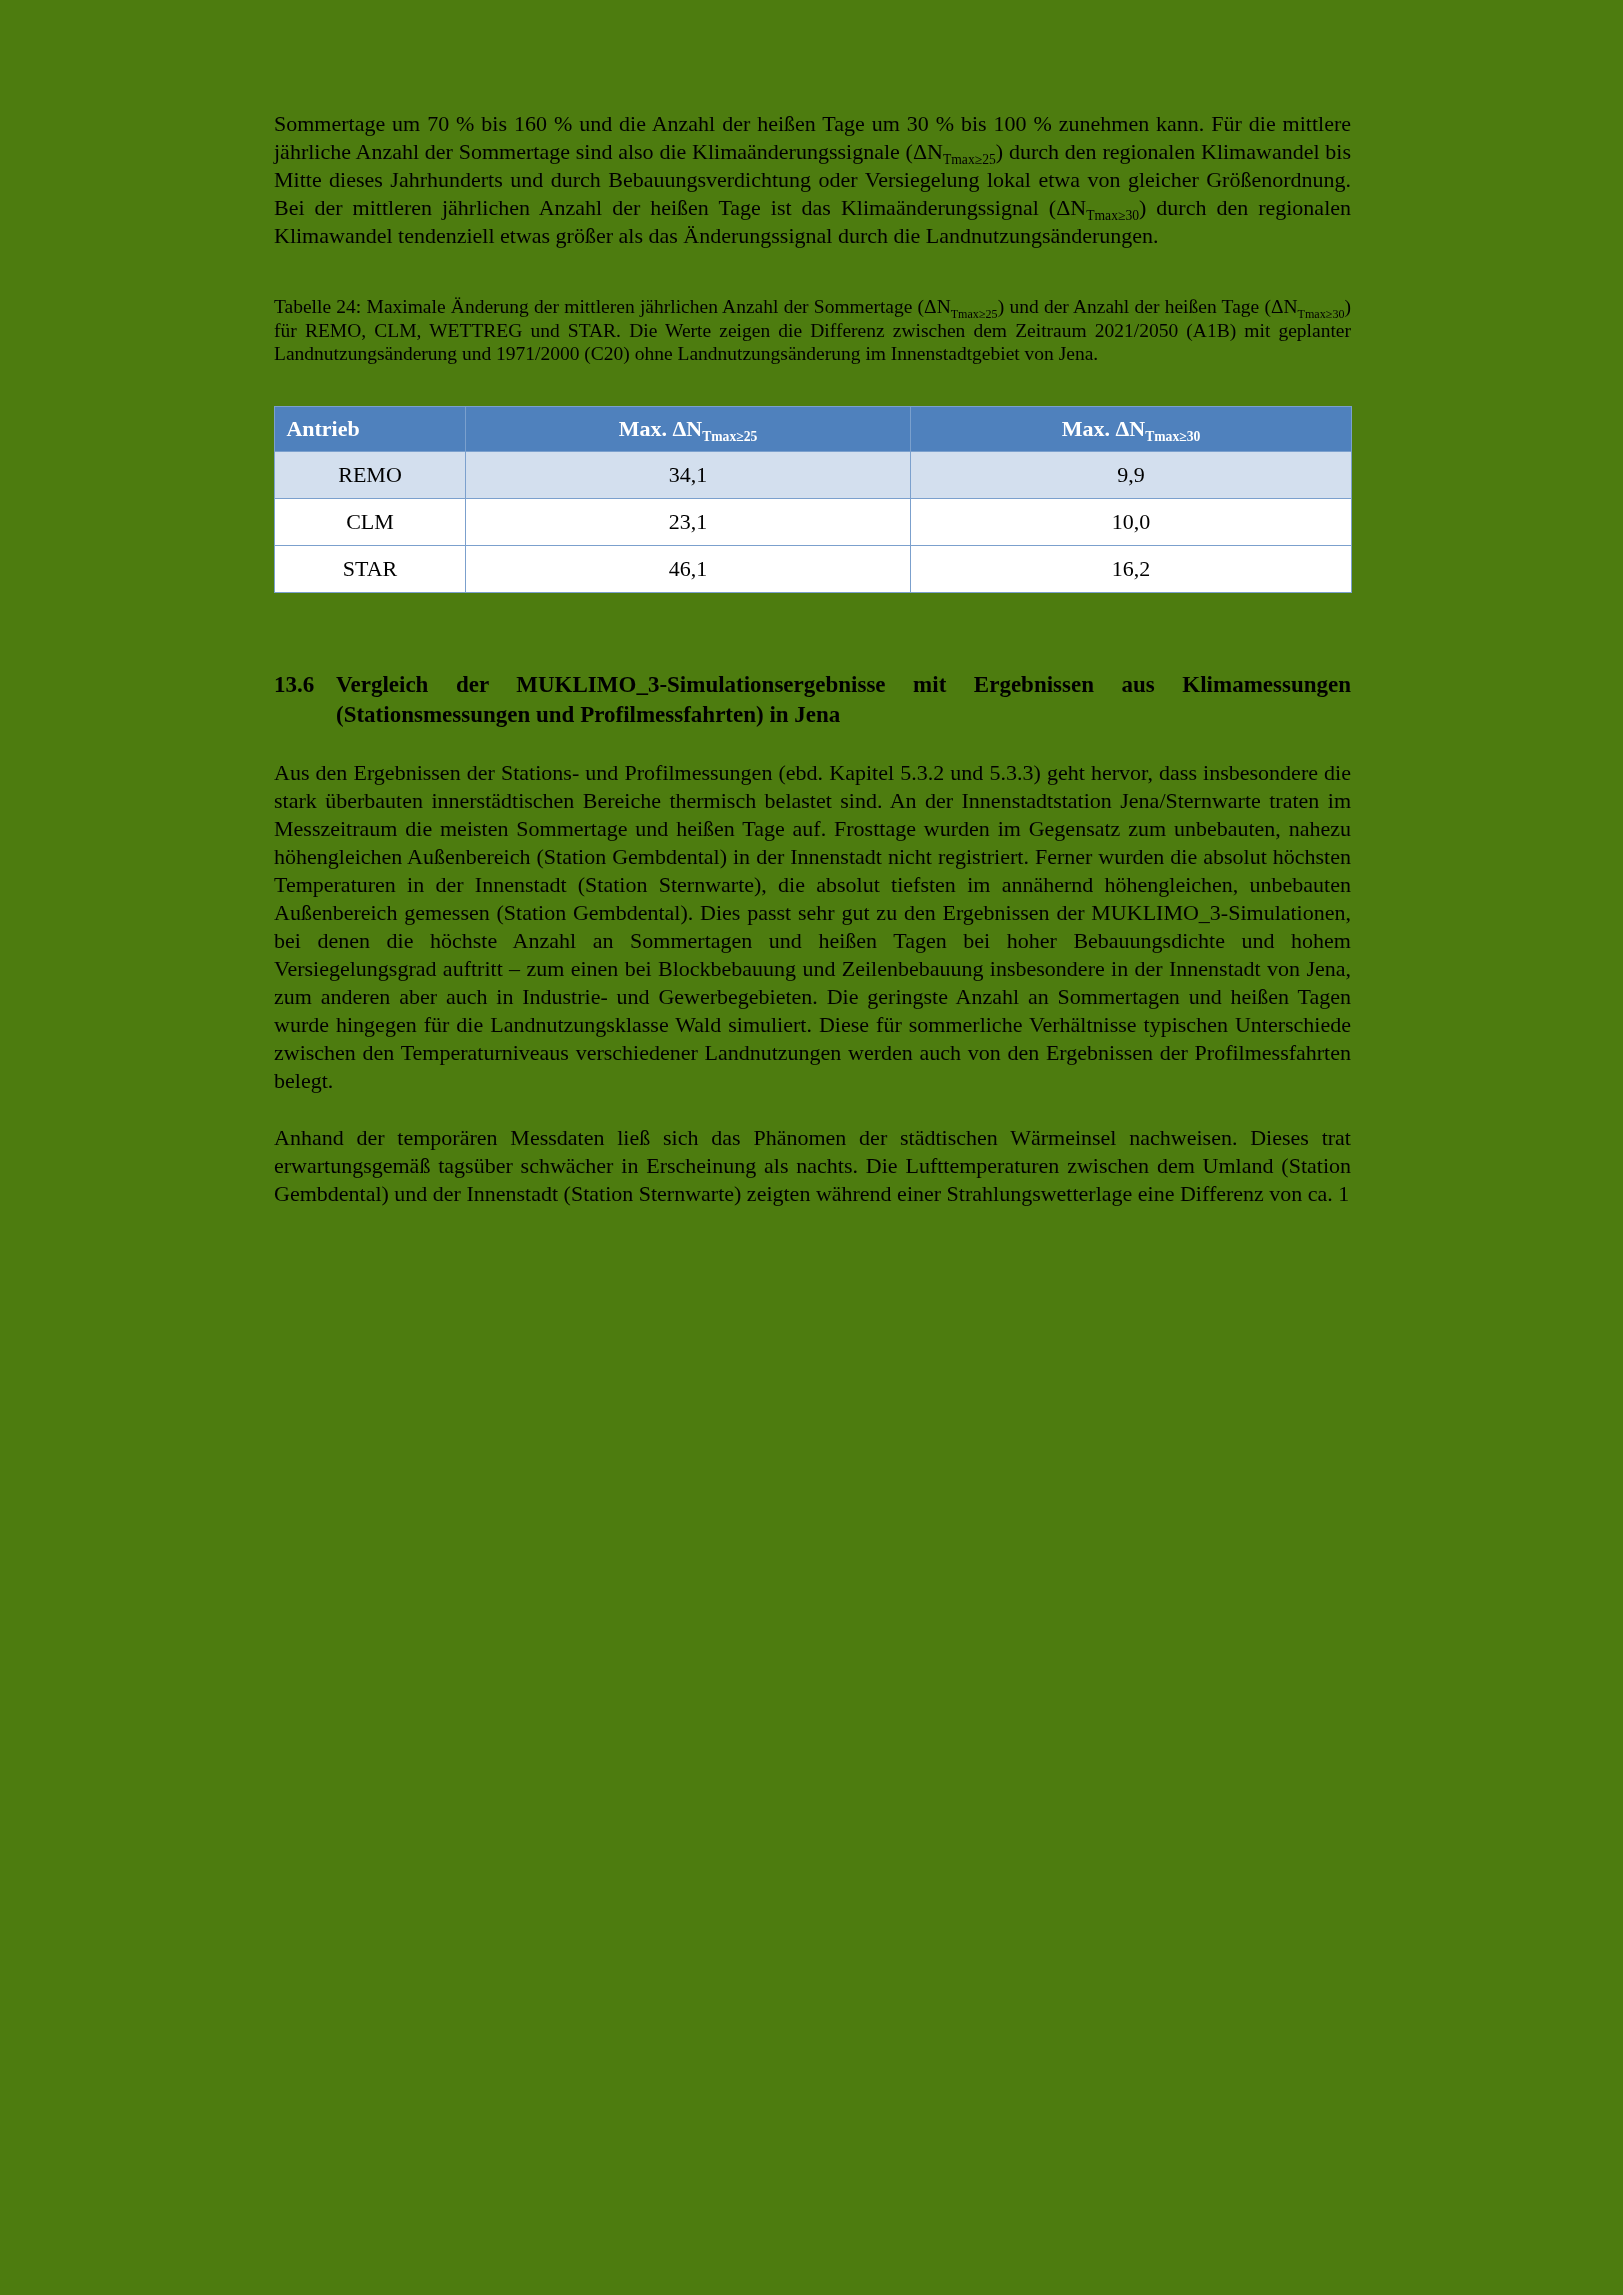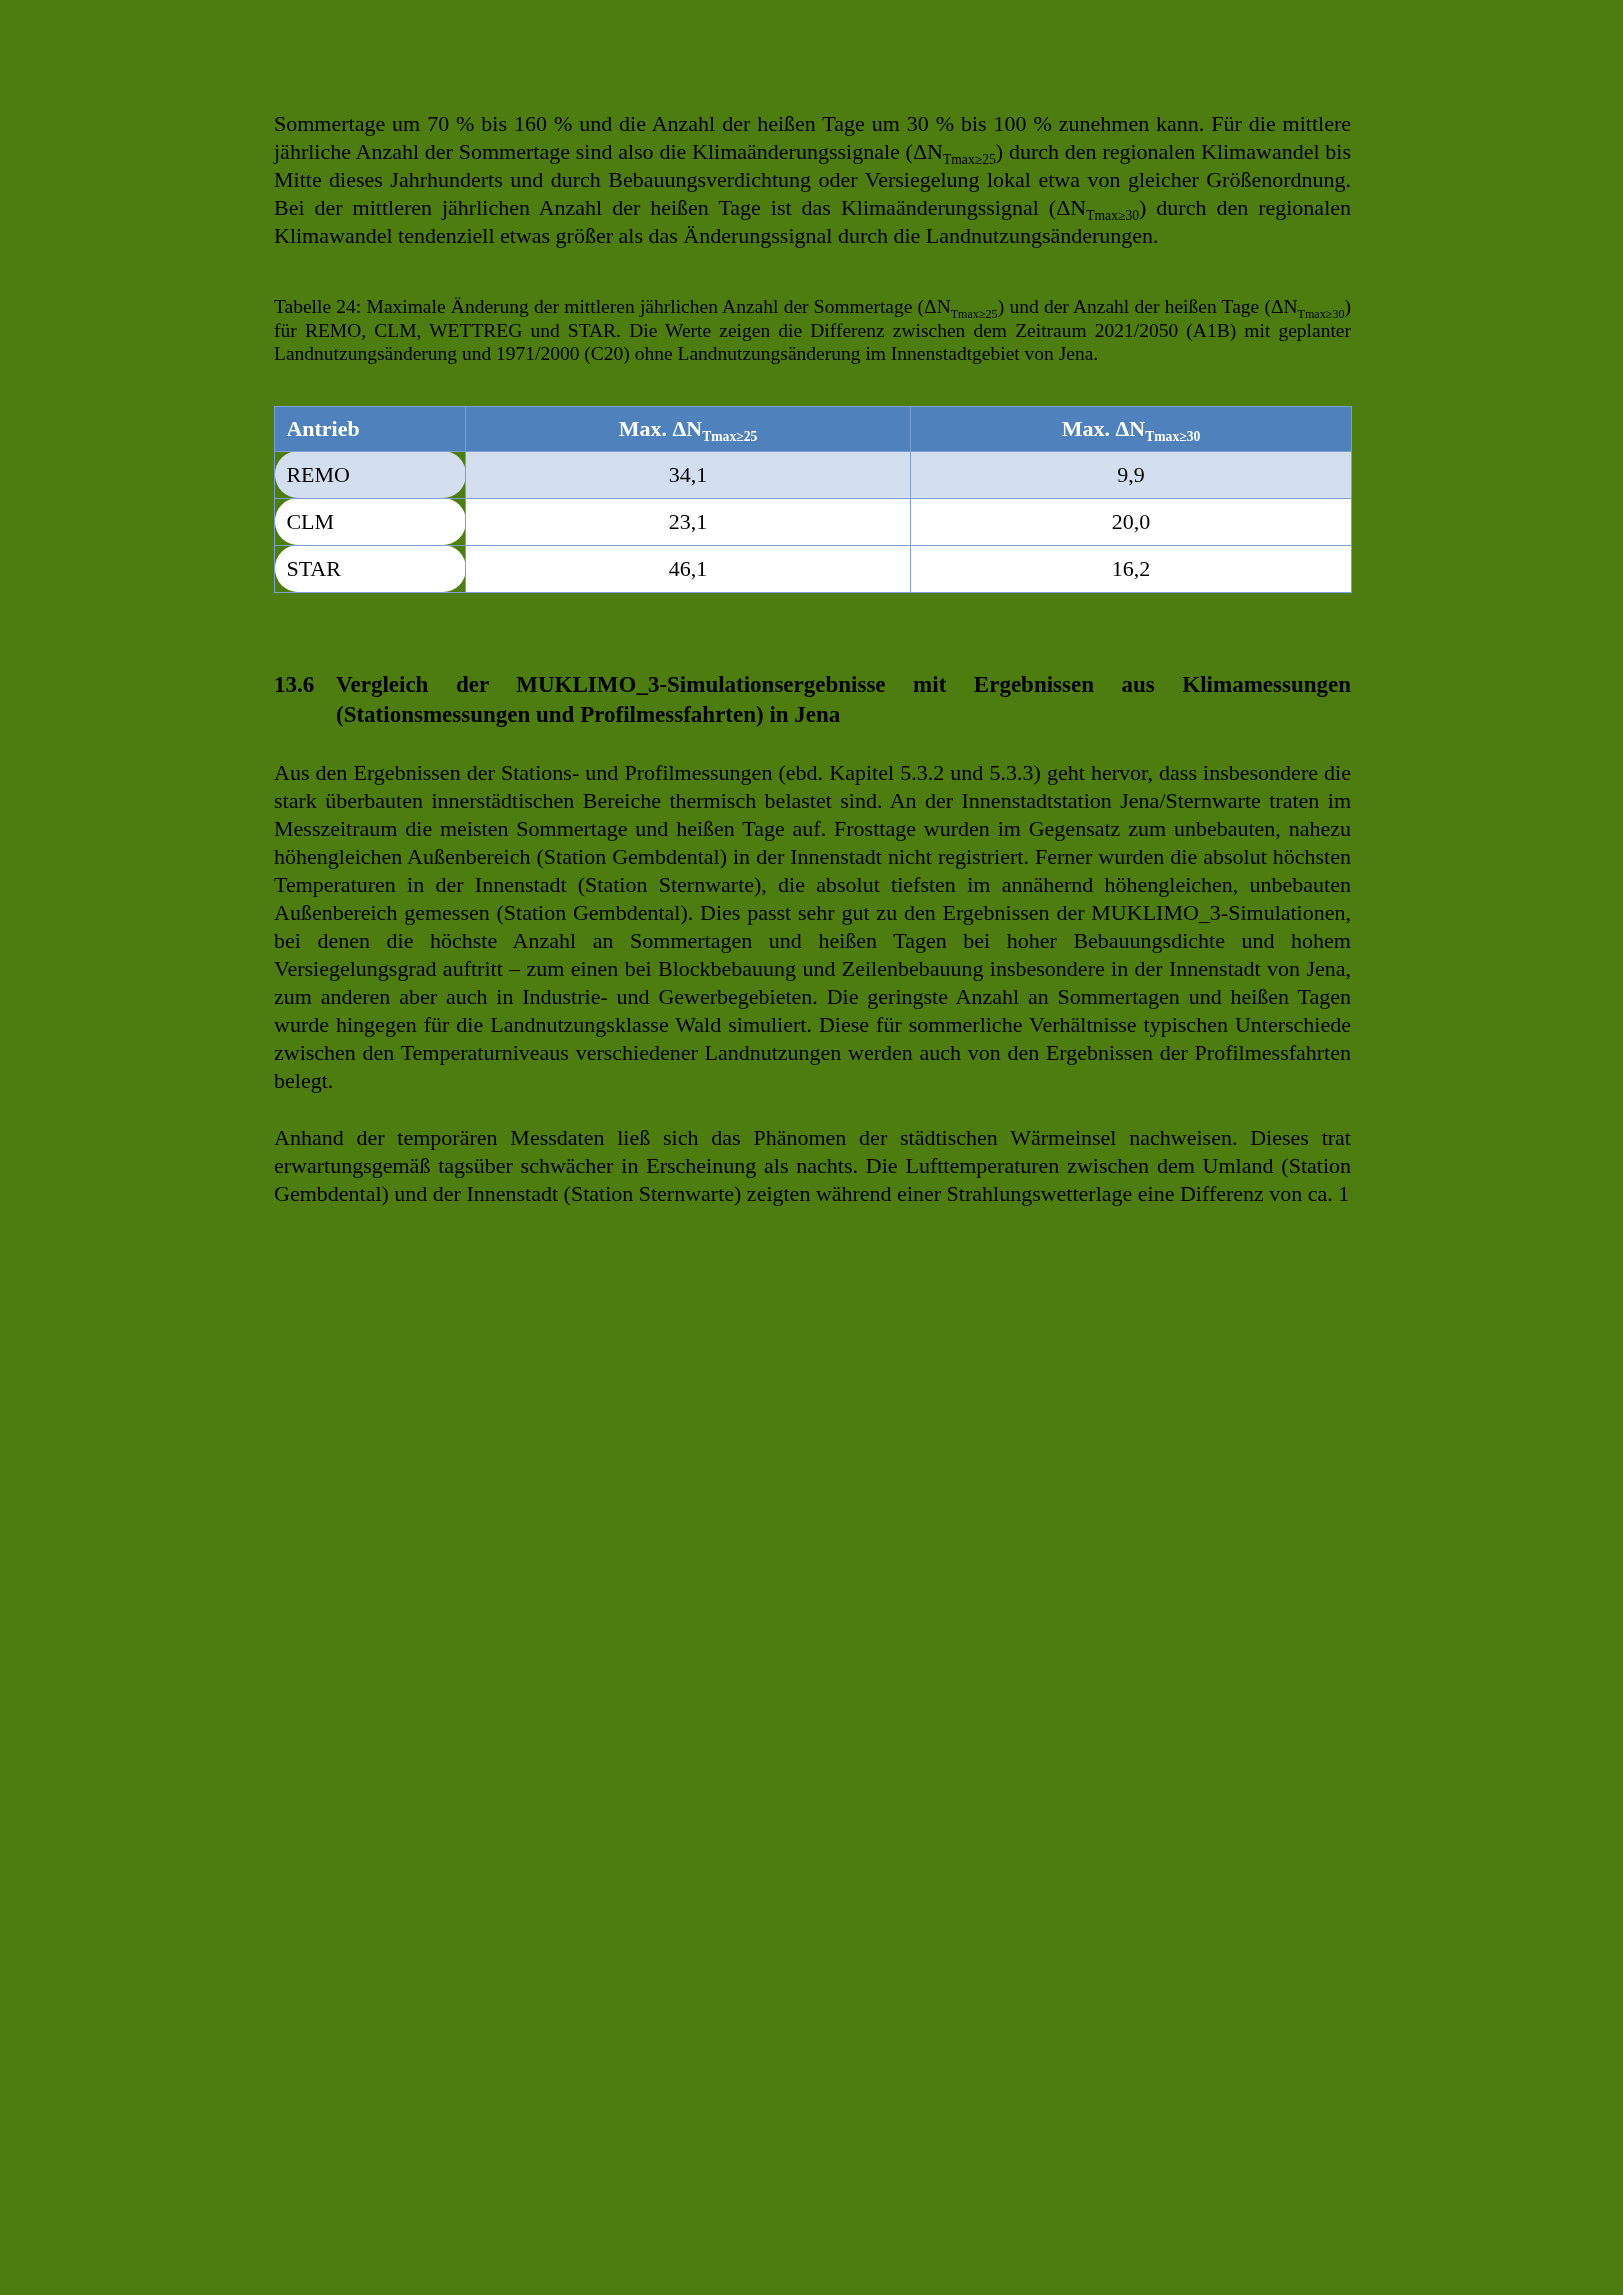--- a/index.html
+++ b/index.html
@@ -53,21 +53,21 @@
     vertical-align:middle;
   }
   thead th.first{text-align:left;}
   tbody td{
     font-size:22px;
     height:47px;
     vertical-align:middle;
     text-align:center;
     background:#ffffff;
   }
-  tbody td.first{text-align:left;border-radius:23px;}
+  tbody td.first{text-align:center;}
   tbody tr.alt td{background:var(--table_row_alt,#D3DFEE);}
   .heading{
     display:flex;
     margin-top:77px;
     font-weight:bold;
     font-size:23px;
     line-height:30px;
   }
   .heading-number{
     width:62px;
@@ -112,21 +112,21 @@
         </thead>
         <tbody>
           <tr class="alt">
             <td class="first">REMO</td>
             <td>34,1</td>
             <td>9,9</td>
           </tr>
           <tr>
             <td class="first">CLM</td>
             <td>23,1</td>
-            <td>20,0</td>
+            <td>10,0</td>
           </tr>
           <tr>
             <td class="first">STAR</td>
             <td>46,1</td>
             <td>16,2</td>
           </tr>
         </tbody>
       </table>
     </div>
 

